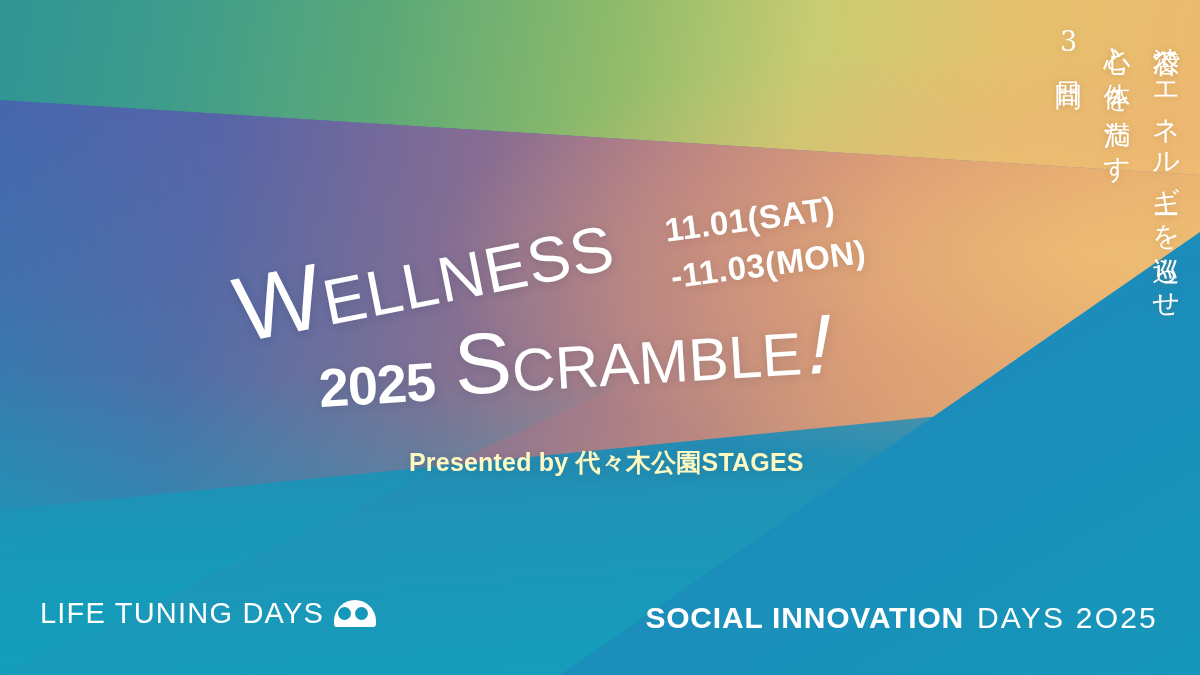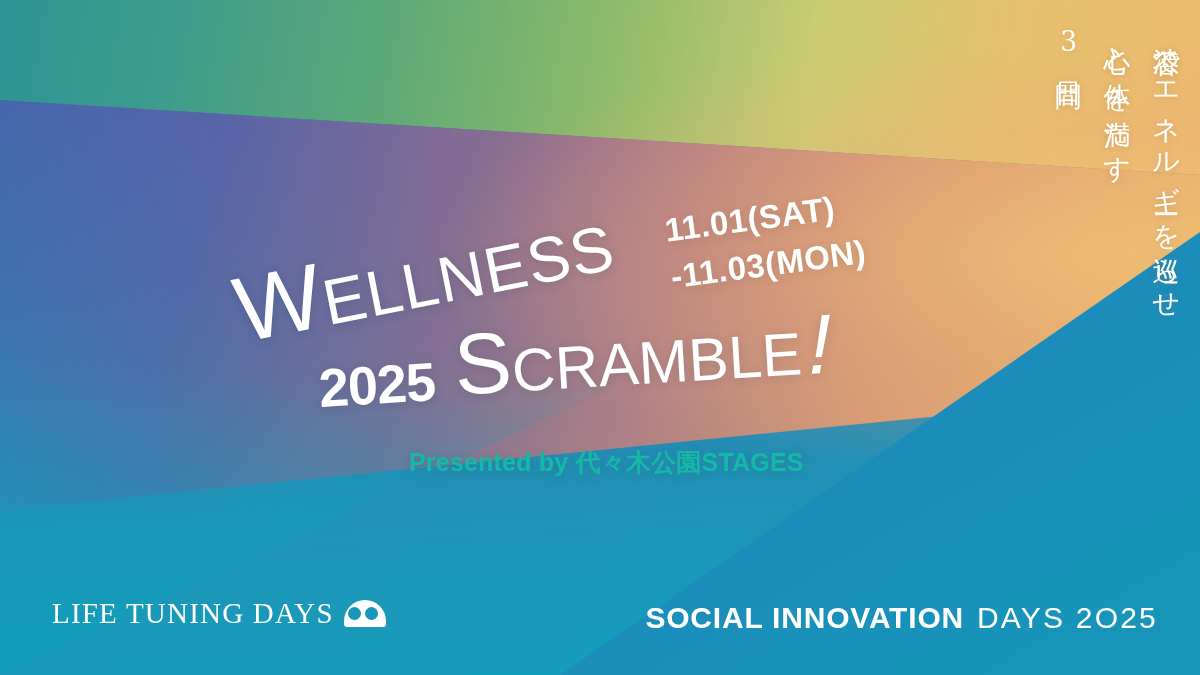--- a/index.html
+++ b/index.html
@@ -105,21 +105,21 @@
   }
   .bang{
     display:inline-block;
     font-size:84px; font-weight:400;
     transform:skewX(-13deg);
     margin-left:4px;
   }
 
   .presented{
     position:absolute; left:409px; top:446px;
-    color:#14b8a6; font-size:25px; font-weight:700;
+    color:#fef9c3; font-size:25px; font-weight:700;
     letter-spacing:0.2px;
     text-shadow:0 2px 8px rgba(40,80,100,0.22);
     white-space:nowrap;
   }
 
   
   .vcopy{
     position:absolute; right:18px; top:26px;
     display:flex; flex-direction:row-reverse;
     gap:16px;
@@ -137,22 +137,21 @@
   }
 
   
   .ltd{
     position:absolute; left:40px; top:597px;
     display:flex; align-items:center; gap:10px;
   }
   .ltd-text{
     color:#fff; font-size:29px; font-weight:400;
     letter-spacing:1.2px;
-    font-family:Liberation Serif, serif;
-    margin-left:12px;
+    font-family:Liberation Sans, sans-serif;
   }
   .ltd-mark{
     position:relative; width:42px; height:27px;
     background:#fff;
     border-radius:21px 21px 3px 3px;
   }
   .ltd-mark::before,.ltd-mark::after{
     content:""; position:absolute; top:7px;
     width:13px; height:13px; border-radius:50%;
     background:#1597b9;

